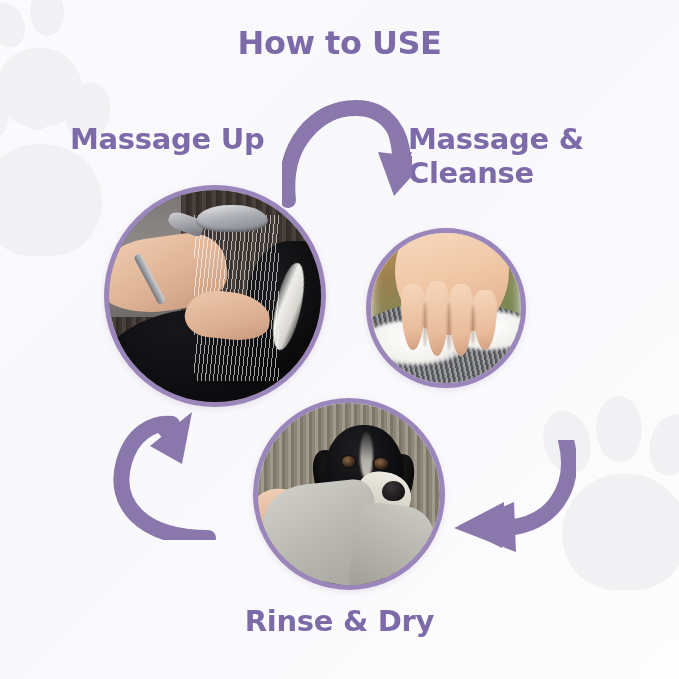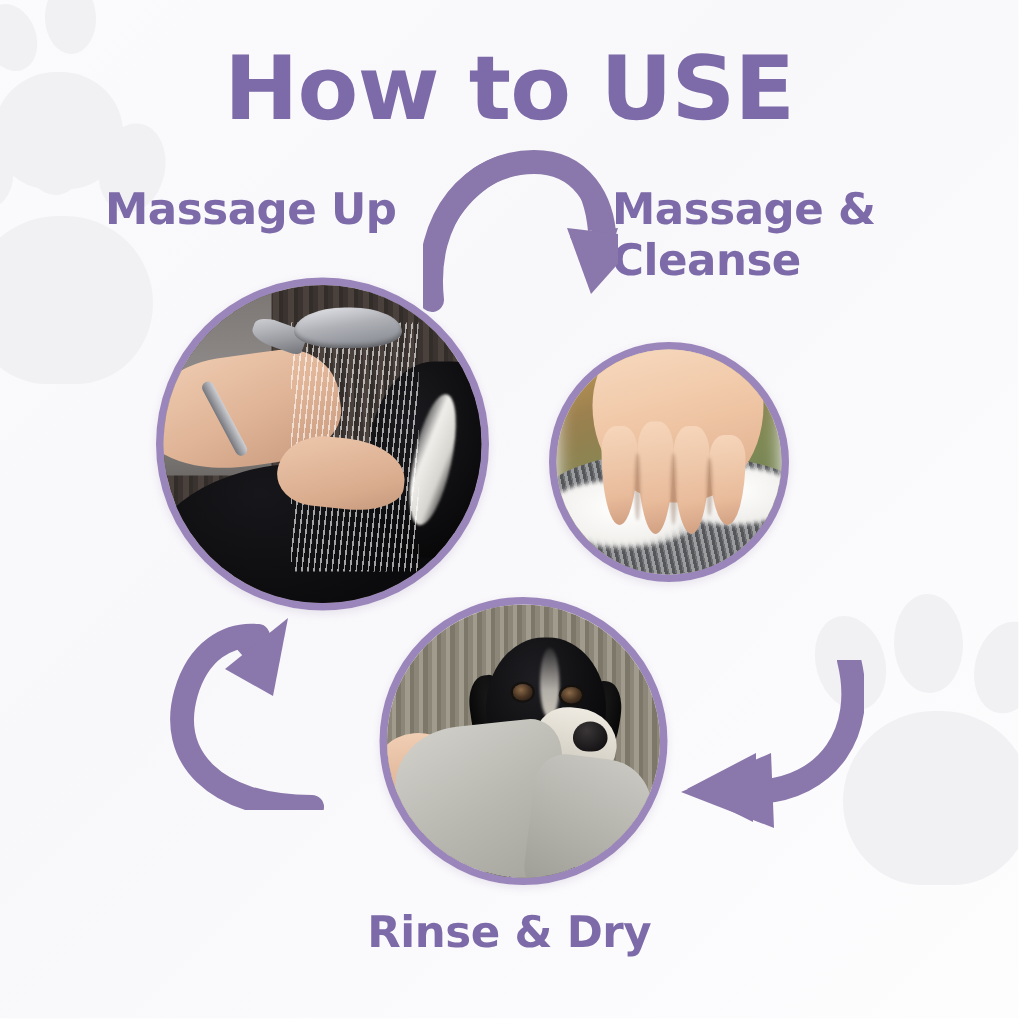--- a/index.html
+++ b/index.html
@@ -28,21 +28,21 @@
   }
 
   
   .title {
     position: absolute;
     left: 0;
     top: 24px;
     width: 679px;
     text-align: center;
     font-family: "DejaVu Sans", sans-serif;
-    font-size: 59px;
+    font-size: 32px;
     font-weight: bold;
     letter-spacing: -0.5px;
     color: #7d6aa8;
   }
 
   
   .label {
     position: absolute;
     font-family: "DejaVu Sans", sans-serif;
     font-size: 29px;

